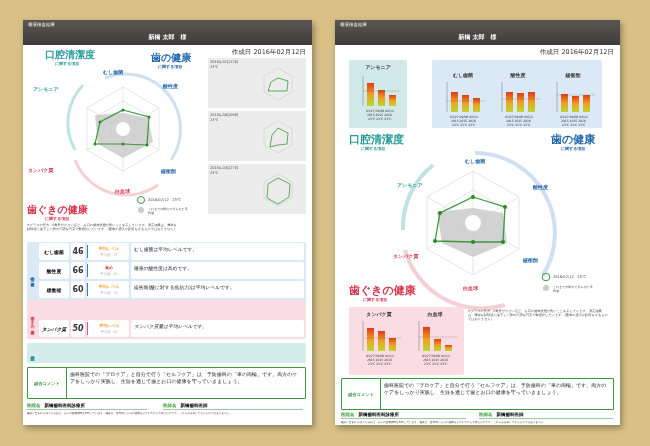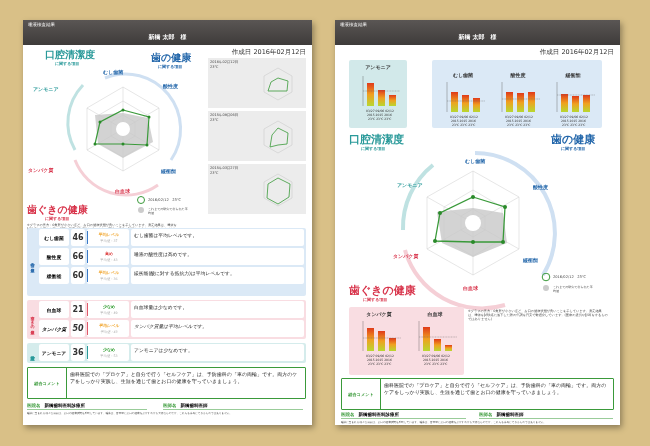--- a/index.html
+++ b/index.html
@@ -114,21 +114,21 @@
       </svg>
   </div>
   <div class="hist" style="top:144px;">
     <div class="hd"><span>2015年03月27日</span><br><span>23℃</span></div>
     <svg style="left:50px;top:6px;" width="40" height="40" viewBox="0 0 40 40">
         <polygon points="20,4 34,12 34,28 20,36 6,28 6,12" fill="none" stroke="#bbb" stroke-width="0.4"></polygon>
         <polygon points="20,8 32,14 31,27 20,34 9,28 10,14" fill="none" stroke="#3a9a3a" stroke-width="0.8"></polygon>
       </svg>
   </div>
 
-  <div class="grp" style="top:208px;height:68px;background:#dbe9f6;">
+  <div class="grp" style="top:222px;height:68px;background:#dbe9f6;">
     <div class="tag" style="color:#2266aa;">歯の健康</div>
     <div class="row" style="top:1px;">
       <div class="c1">むし歯菌</div>
       <div class="c2">46</div>
       <div class="c3">
           <div class="bar" style="background:#3a7ac8"></div>
           <div class="lvl" style="color:#f0a020">平均レベル</div>
           <div class="avg">平均値：37</div>
         </div>
       <div class="c4">むし歯菌は平均レベルです。</div>
@@ -150,54 +150,34 @@
           <div class="bar" style="background:#3a7ac8"></div>
           <div class="lvl" style="color:#f0a020">平均レベル</div>
           <div class="avg">平均値：36</div>
         </div>
       <div class="c4">緩衝能(酸に対する抵抗力)は平均レベルです。</div>
     </div>
   </div>
 
   <div class="grp" style="top:280px;height:39px;background:#f9dde2;">
     <div class="tag" style="color:#d8344b;">歯ぐきの健康</div>
-    <div class="row" style="top:1px;">
-      <div class="c1">白血球</div>
-      <div class="c2">21</div>
-      <div class="c3">
-          <div class="bar" style="background:#e05a6a"></div>
-          <div class="lvl" style="color:#2a9a2a">少なめ</div>
-          <div class="avg">平均値：49</div>
-        </div>
-      <div class="c4">白血球量は少なめです。</div>
-    </div>
     <div class="row" style="top:20px;font-style:italic;">
       <div class="c1">タンパク質</div>
       <div class="c2">50</div>
       <div class="c3">
           <div class="bar" style="background:#e05a6a"></div>
           <div class="lvl" style="color:#f0a020">平均レベル</div>
           <div class="avg">平均値：43</div>
         </div>
       <div class="c4">タンパク質量は平均レベルです。</div>
     </div>
   </div>
 
   <div class="grp" style="top:323px;height:20px;background:#d5ecec;">
     <div class="tag" style="color:#2a9a9a;">口腔清潔度</div>
-    <div class="row" style="top:1px;">
-      <div class="c1">アンモニア</div>
-      <div class="c2">36</div>
-      <div class="c3">
-          <div class="bar" style="background:#2a9a9a"></div>
-          <div class="lvl" style="color:#2a9a2a">少なめ</div>
-          <div class="avg">平均値：53</div>
-        </div>
-      <div class="c4">アンモニアは少なめです。</div>
-    </div>
   </div>
 
   <div class="comment" style="top:347px;">
     <div class="lab">総合コメント</div>
     <div class="txt">歯科医院での「プロケア」と自分で行う「セルフケア」は、予防歯科の「車の両輪」です。両方のケアをしっかり実践し、生涯を通じて歯とお口の健康を守っていきましょう。</div>
   </div>
   <div class="foot" style="top:383px;">
     <div class="f" style="left:0;width:120px;"><span class="k">医院名</span><span>新橋歯科医科診療所</span></div>
     <div class="f" style="left:136px;width:140px;"><span class="k">医師名</span><span>新橋歯科医師</span></div>
     <div class="note">唾液に含まれる様々な成分は、お口の健康状態を反映しています。唾液は、皆平等にお口の健康をおすすめする大切なものです。これらを参考にできるものではありません。</div>

